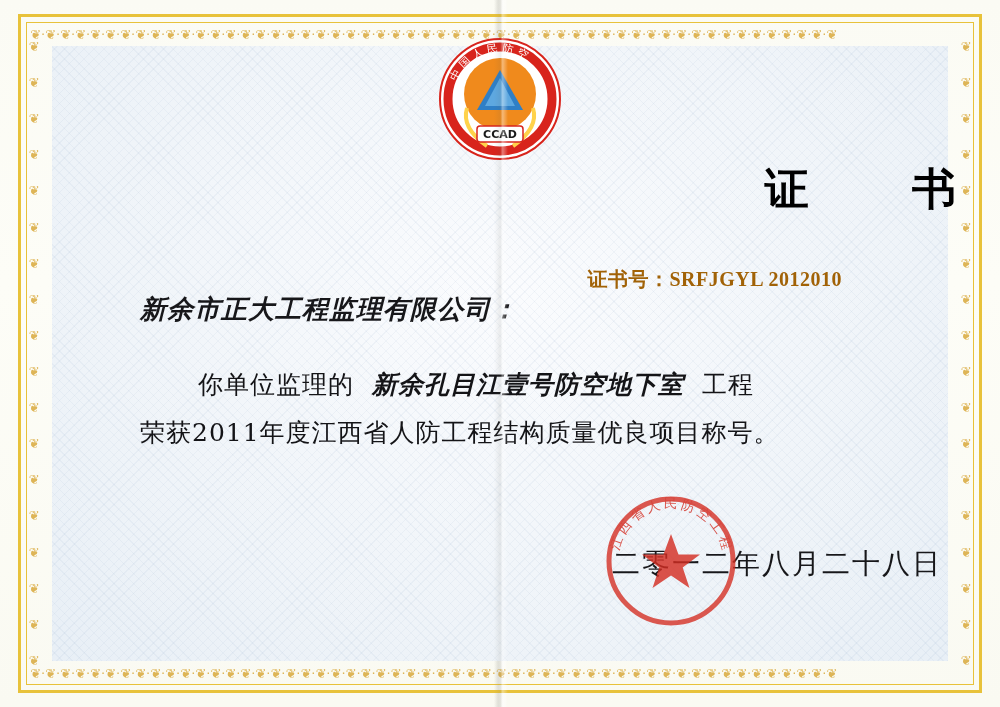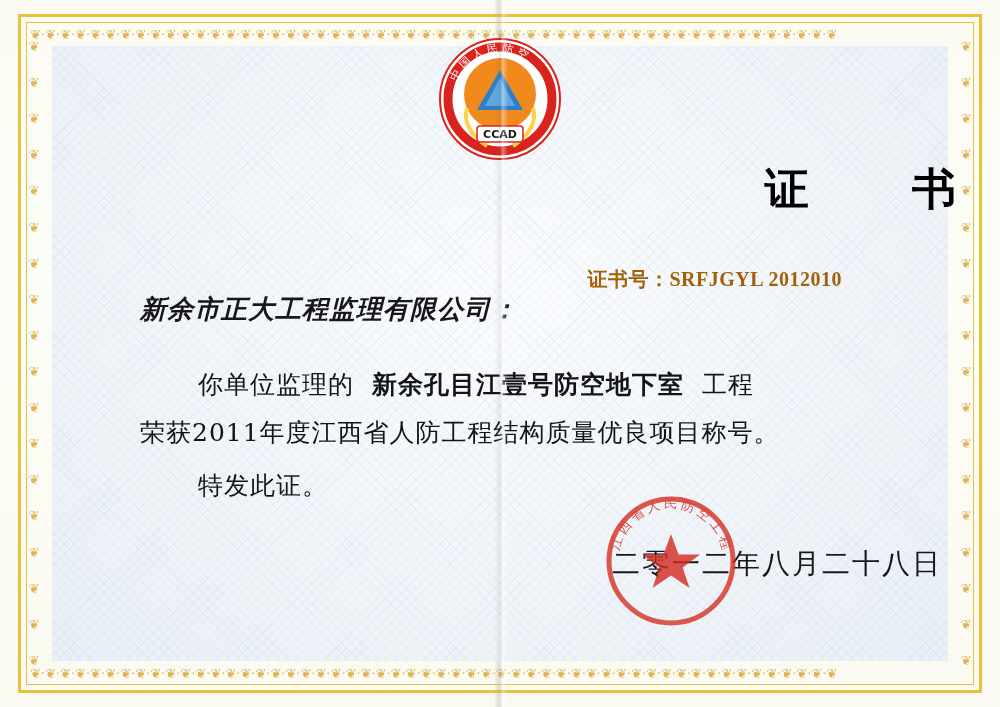--- a/index.html
+++ b/index.html
@@ -155,20 +155,21 @@
     font-size: 25px;
     color: #141417;
     line-height: 1.9;
     letter-spacing: 1px;
     white-space: nowrap;
   }
   .para-line-1 { padding-left: 58px; }
   .project-name {
     font-family: "DejaVu Serif", serif;
     font-weight: bold;
+    font-style: italic;
     padding: 0 18px;
     letter-spacing: 1px;
   }
   .para-line-3 { padding-left: 58px; margin-top: 6px; }
 
   
   .seal {
     position: absolute;
     left: 598px;
     top: 488px;
@@ -290,21 +291,20 @@
   <div class="cert-title">证 书</div>
 
   <div class="cert-number">证书号：SRFJGYL 2012010</div>
 
   <div class="body-block">
     <div class="recipient">新余市正大工程监理有限公司：</div>
     <div class="para-line para-line-1">
       <span>你单位监理的</span><span class="project-name">新余孔目江壹号防空地下室</span><span>工程</span>
     </div>
     <div class="para-line">荣获2011年度江西省人防工程结构质量优良项目称号。</div>
-    <div class="para-line para-line-3">特发此证。</div>
   </div>
 
   <div class="seal">
     <svg viewBox="0 0 146 146" width="146" height="146" xmlns="http://www.w3.org/2000/svg">
       <defs>
         <path id="sealArc" d="M 20 73 A 53 53 0 1 1 126 73"></path>
       </defs>
       <circle cx="73" cy="73" r="62" fill="none" stroke="#d42d22" stroke-width="5" opacity="0.9"></circle>
       <polygon points="73,46 80.5,66.5 102,66.5 84.7,79.5 91.5,100 73,87.5 54.5,100 61.3,79.5 44,66.5 65.5,66.5" fill="#d42d22" opacity="0.92"></polygon>
       <text font-family="DejaVu Sans, sans-serif" font-size="13.5" fill="#d42d22" letter-spacing="3" opacity="0.92">

